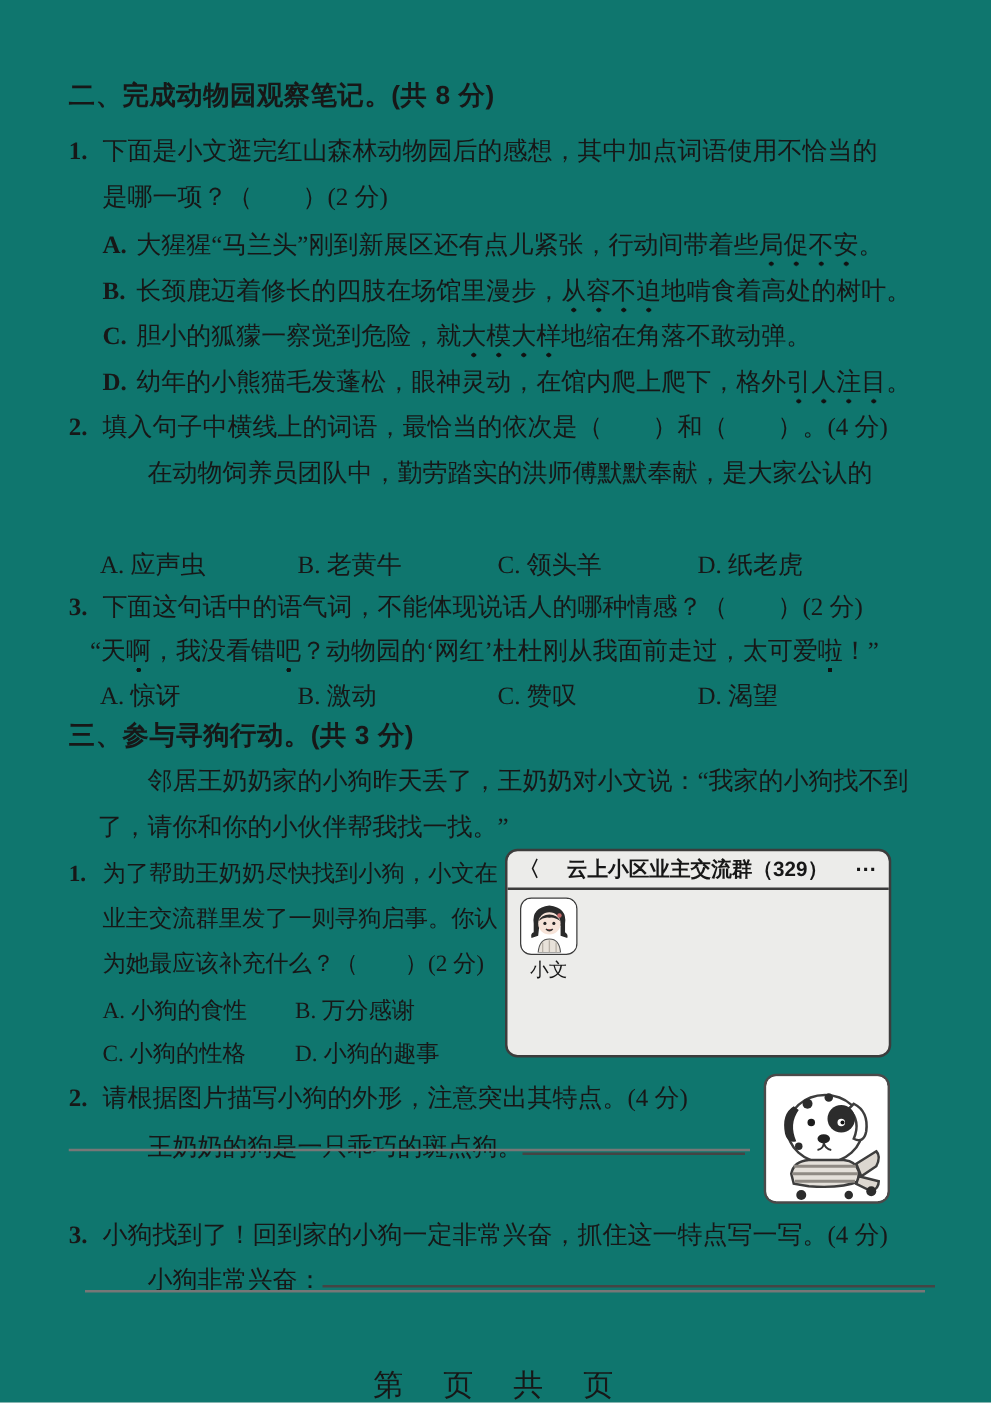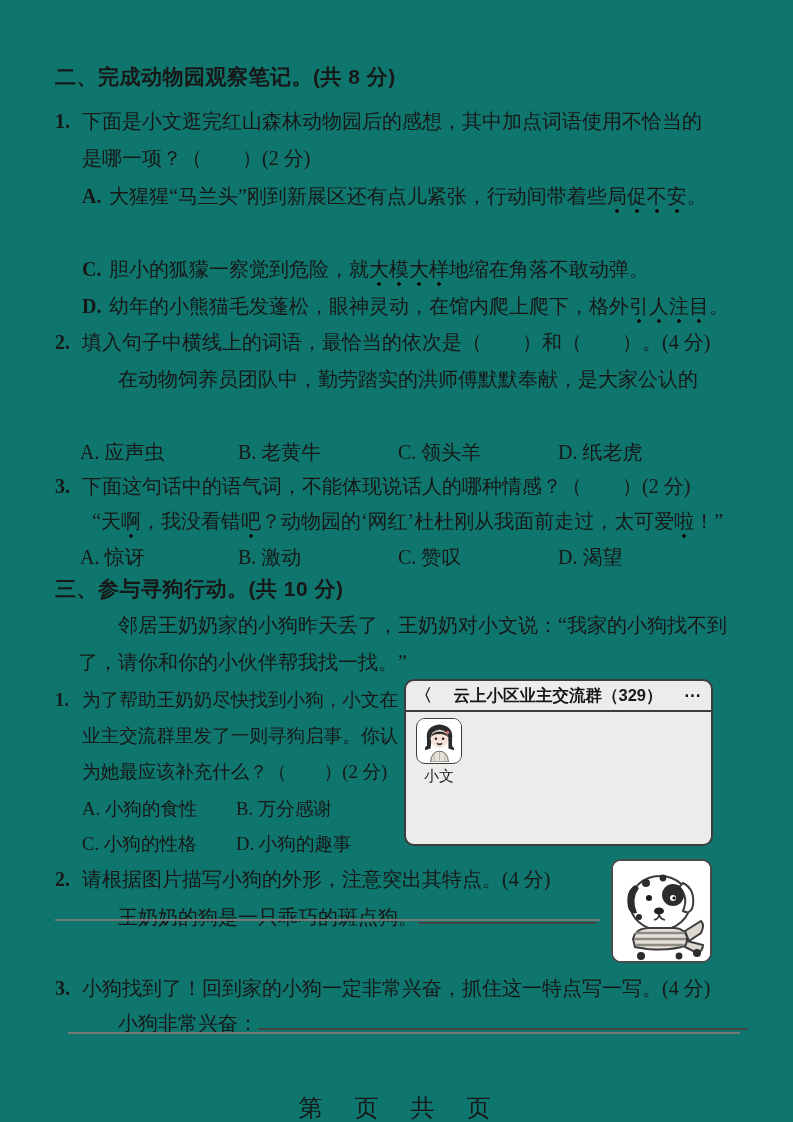--- a/index.html
+++ b/index.html
@@ -61,48 +61,51 @@
   <div class="line sec-head" style="left:55px; top:64px;">二、完成动物园观察笔记。(共 8 分)</div>
 
   <div class="line" style="left:55px; top:108px;">
     <span class="qnum">1.</span><span>下面是小文逛完红山森林动物园后的感想，其中加点词语使用不恰当的</span>
   </div>
   <div class="line" style="left:82px; top:145px;">是哪一项？（　　）(2 分)</div>
 
   <div class="line" style="left:82px; top:183px;">
     <span class="qnum">A.</span><span>大猩猩“马兰头”刚到新展区还有点儿紧张，行动间带着些</span><span class="emph">局促不安</span><span>。</span>
   </div>
+  <div class="line" style="left:82px; top:220px;">
+    <span class="qnum">B.</span><span>长颈鹿迈着修长的四肢在场馆里漫步，</span><span class="emph">从容不迫</span><span>地啃食着高处的树叶。</span>
+  </div>
   <div class="line" style="left:82px; top:256px;">
     <span class="qnum">C.</span><span>胆小的狐獴一察觉到危险，就</span><span class="emph">大模大样</span><span>地缩在角落不敢动弹。</span>
   </div>
   <div class="line" style="left:82px; top:293px;">
     <span class="qnum">D.</span><span>幼年的小熊猫毛发蓬松，眼神灵动，在馆内爬上爬下，格外</span><span class="emph">引人注目</span><span>。</span>
   </div>
 
   <div class="line" style="left:55px; top:329px;">
     <span class="qnum">2.</span><span>填入句子中横线上的词语，最恰当的依次是（　　）和（　　）。(4 分)</span>
   </div>
   <div class="line kai" style="left:118px; top:366px;">在动物饲养员团队中，勤劳踏实的洪师傅默默奉献，是大家公认的</div>
   <div class="line" style="left:80px;  top:439px;">A. 应声虫</div>
   <div class="line" style="left:238px; top:439px;">B. 老黄牛</div>
   <div class="line" style="left:398px; top:439px;">C. 领头羊</div>
   <div class="line" style="left:558px; top:439px;">D. 纸老虎</div>
 
   <div class="line" style="left:55px; top:473px;">
     <span class="qnum">3.</span><span>下面这句话中的语气词，不能体现说话人的哪种情感？（　　）(2 分)</span>
   </div>
-  <div class="line kai" style="left:92px; top:508px;">
+  <div class="line kai" style="left:72px; top:508px;">
     <span>“天</span><span class="emph">啊</span><span>，我没看错</span><span class="emph">吧</span><span>？动物园的‘网红’杜杜刚从我面前走过，太可爱</span><span class="emph">啦</span><span>！”</span>
   </div>
   <div class="line" style="left:80px;  top:544px;">A. 惊讶</div>
   <div class="line" style="left:238px; top:544px;">B. 激动</div>
   <div class="line" style="left:398px; top:544px;">C. 赞叹</div>
   <div class="line" style="left:558px; top:544px;">D. 渴望</div>
 
-  <div class="line sec-head" style="left:55px; top:576px;">三、参与寻狗行动。(共 10 分)</div>
+  <div class="line sec-head" style="left:55px; top:576px;">三、参与寻狗行动。(共 3 分)</div>
   <div class="line kai" style="left:118px; top:612px;">邻居王奶奶家的小狗昨天丢了，王奶奶对小文说：“我家的小狗找不到</div>
   <div class="line kai" style="left:78px;  top:649px;">了，请你和你的小伙伴帮我找一找。”</div>
 
   <div class="line small18" style="left:55px; top:687px;">
     <span class="qnum">1.</span><span>为了帮助王奶奶尽快找到小狗，小文在</span>
   </div>
   <div class="line small18" style="left:82px; top:723px;">业主交流群里发了一则寻狗启事。你认</div>
   <div class="line small18" style="left:82px; top:759px;">为她最应该补充什么？（　　）(2 分)</div>
   <div class="line small18" style="left:82px;  top:796px;">A. 小狗的食性</div>
   <div class="line small18" style="left:236px; top:796px;">B. 万分感谢</div>

